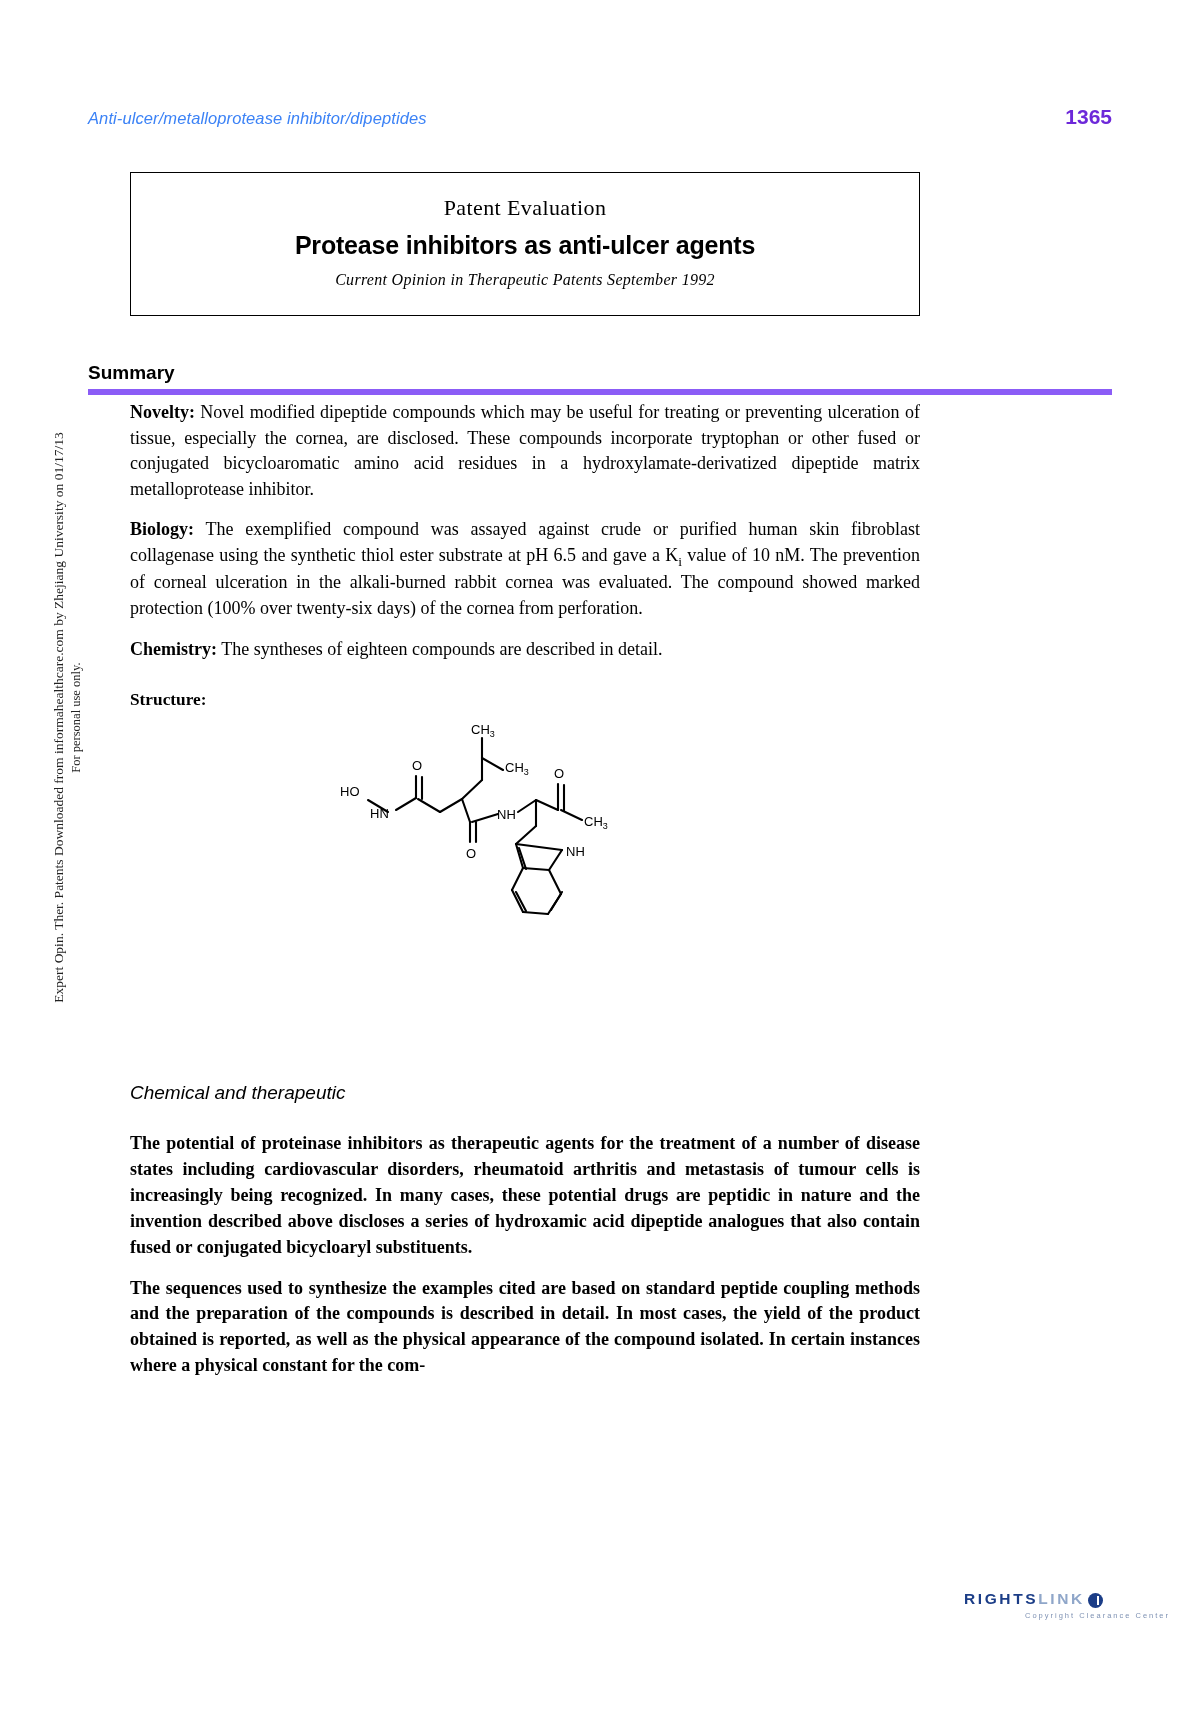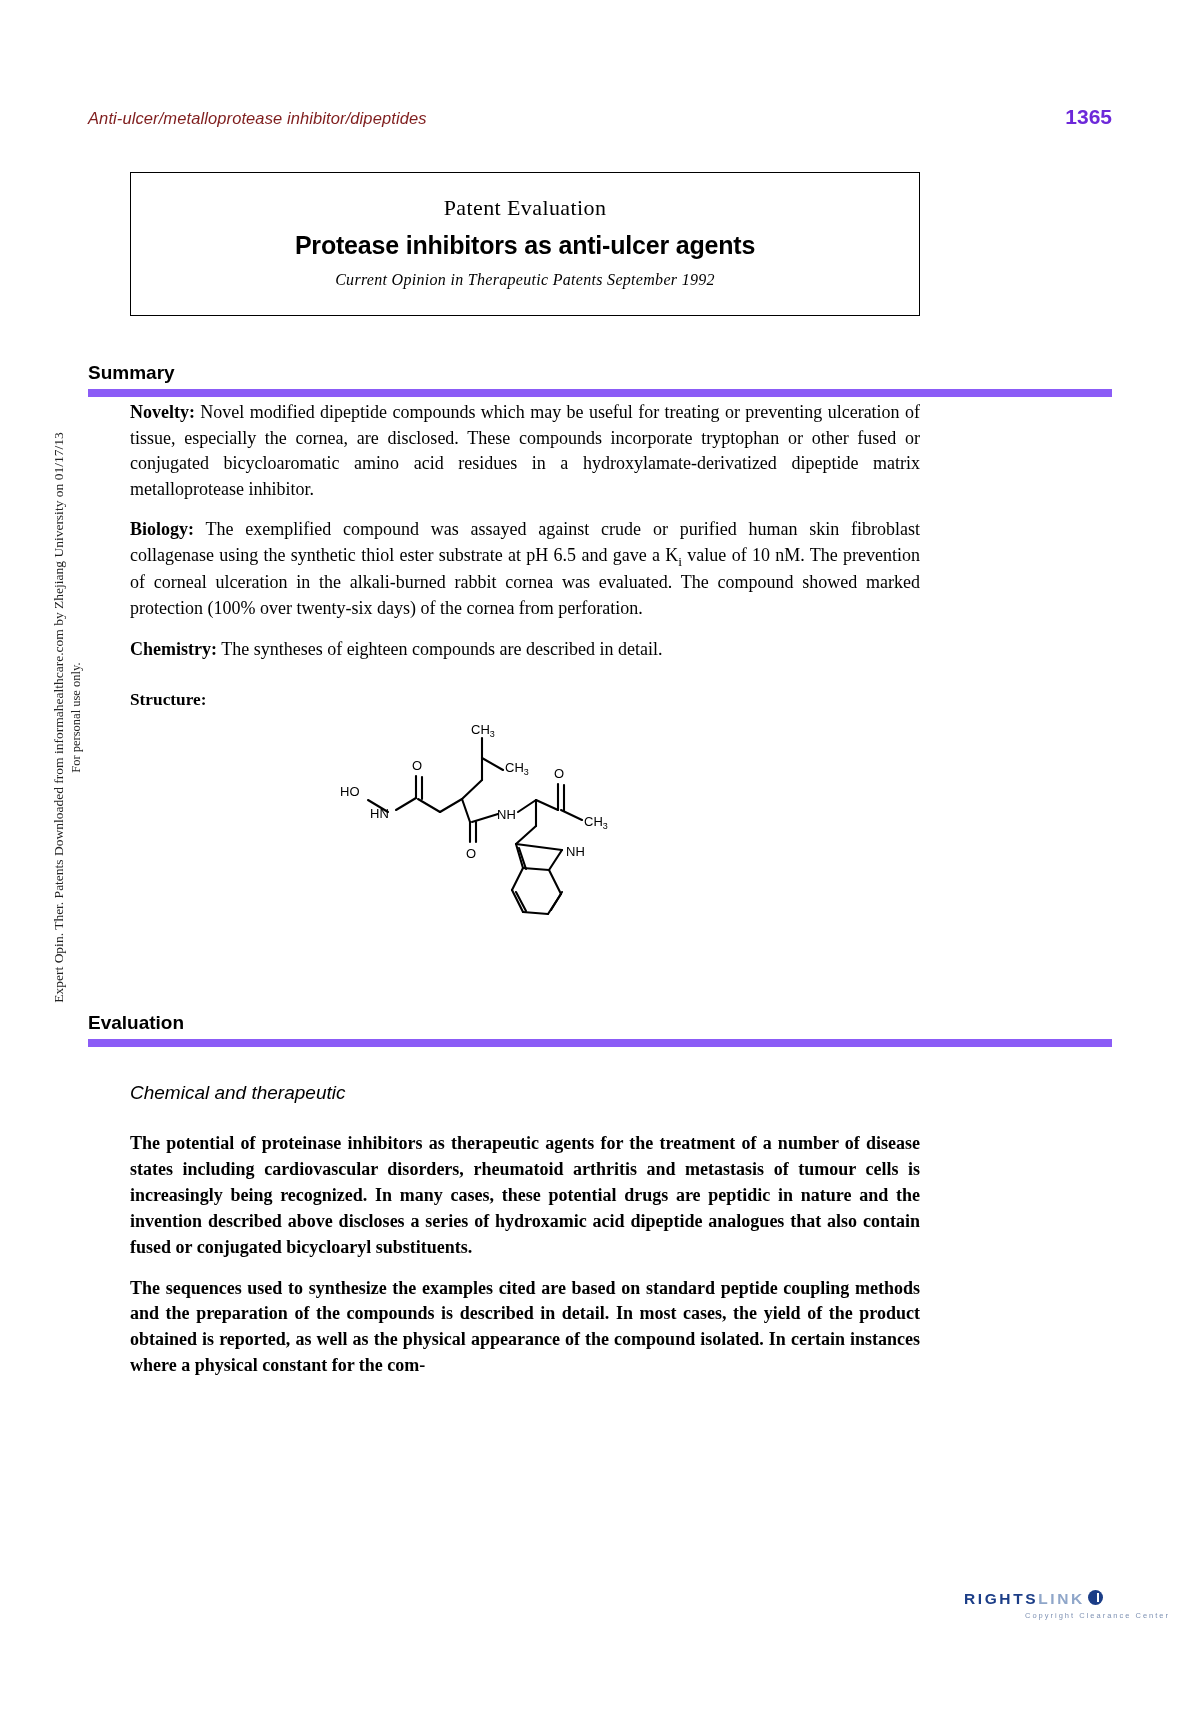--- a/index.html
+++ b/index.html
@@ -28,21 +28,21 @@
     right: 88px;
     display: flex;
     align-items: baseline;
     justify-content: space-between;
   }
   .runhead-title {
     font-family: "Liberation Sans", sans-serif;
     font-style: italic;
     font-size: 16.5px;
     letter-spacing: 0.1px;
-    color: #7f1d1d;
+    color: #3b82f6;
   }
   .runhead-page {
     font-family: "Liberation Sans", sans-serif;
     font-weight: bold;
     font-size: 21px;
     color: #6d28d9;
   }
 
   
   .title-box {
@@ -85,21 +85,21 @@
 
   
   .section-head {
     position: absolute;
     left: 88px;
     right: 88px;
     font-family: "Liberation Sans", sans-serif;
     font-size: 19px;
     font-weight: bold;
     padding-bottom: 5px;
-    border-bottom: 8px solid #8b5cf6;
+    border-bottom: 6px solid #8b5cf6;
   }
   #summary-head { top: 362px; }
   #evaluation-head { top: 1012px; }
 
   
   .body-col {
     position: absolute;
     left: 130px;
     width: 790px;
     text-align: justify;
@@ -182,21 +182,21 @@
     width: 212px;
     height: 42px;
     background: #ffffff;
   }
   .rl-top {
     font-family: "Liberation Sans", sans-serif;
     font-weight: bold;
     font-size: 15.5px;
     letter-spacing: 2.6px;
     display: flex;
-    align-items: flex-start;
+    align-items: flex-end;
   }
   .rl-r { color: #1b3d87; }
   .rl-l { color: #8fa6c9; }
   .rl-circle {
     display: inline-block;
     width: 15px;
     height: 15px;
     border-radius: 50%;
     background: #1b3d87;
     margin-left: 3px;
@@ -310,21 +310,20 @@
         <text x="224" y="56">O</text>
         <text x="141" y="12">CH<tspan font-size="9" dy="3">3</tspan></text>
         <text x="175" y="50">CH<tspan font-size="9" dy="3">3</tspan></text>
         <text x="167" y="97">NH</text>
         <text x="254" y="104">CH<tspan font-size="9" dy="3">3</tspan></text>
         <text x="236" y="134">NH</text>
       </g>
     </svg>
   </div>
 
-  <div class="section-head" id="evaluation-head">Evaluation</div>
 
   <div id="eval-sub">Chemical and therapeutic</div>
 
   <div class="body-col" id="eval-body">
     <p>The potential of proteinase inhibitors as therapeutic agents for the treatment of a number of disease states including cardiovascular disorders, rheumatoid arthritis and metastasis of tumour cells is increasingly being recognized. In many cases, these potential drugs are peptidic in nature and the invention described above discloses a series of hydroxamic acid dipeptide analogues that also contain fused or conjugated bicycloaryl substituents.</p>
     <p>The sequences used to synthesize the examples cited are based on standard peptide coupling methods and the preparation of the compounds is described in detail. In most cases, the yield of the product obtained is reported, as well as the physical appearance of the compound isolated. In certain instances where a physical constant for the com-</p>
   </div>
 
 
   <div class="side-text">

